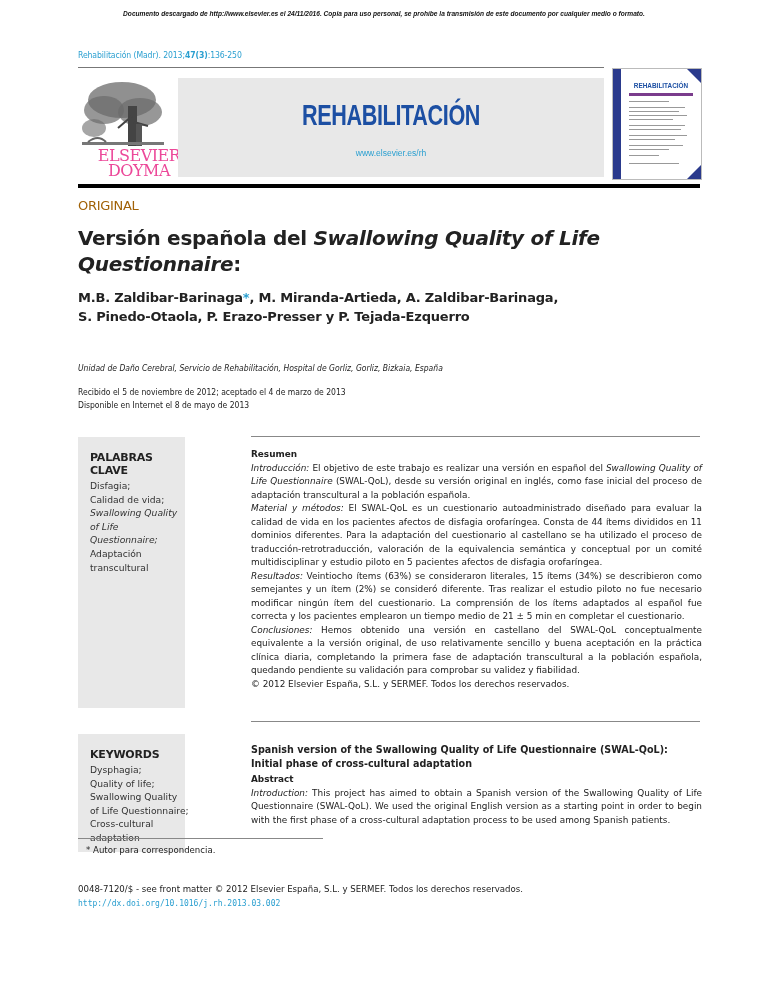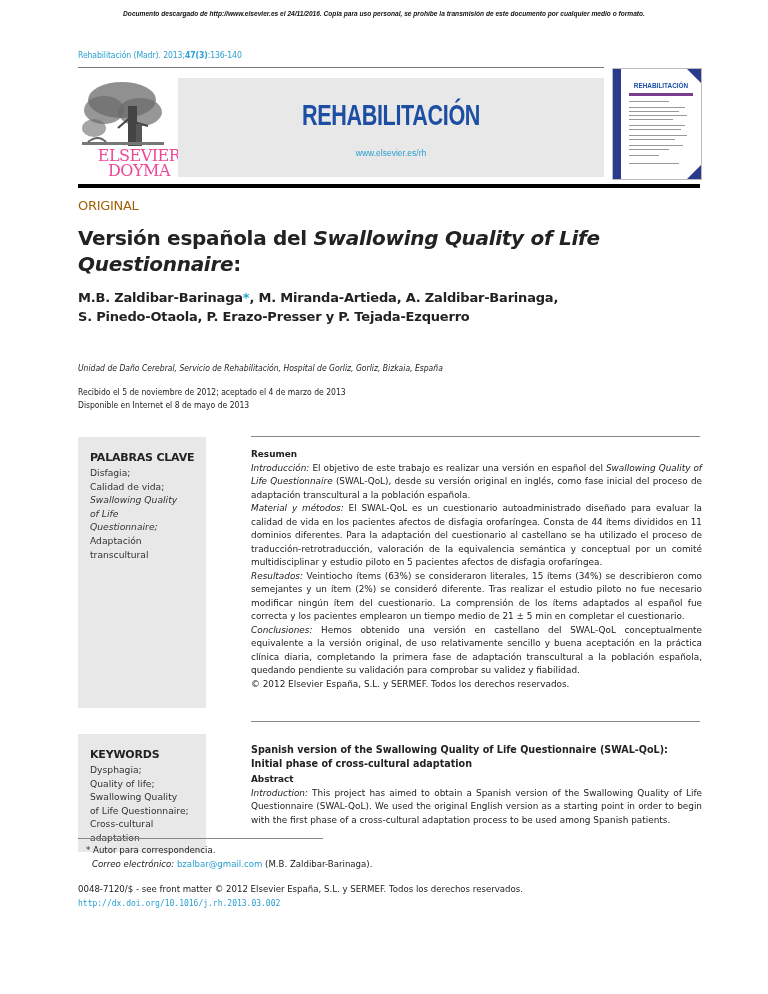--- a/index.html
+++ b/index.html
@@ -22,21 +22,21 @@
   .cover-strip{left:16px;top:24px;width:64px;height:3px;background:#7a3c8c;}
   .cover-line{left:16px;height:1px;background:#999;}
   .black-rule{left:78px;top:184px;width:622px;height:4px;background:#000;}
   .section-label{left:78px;top:198px;font-size:13px;color:#a16207;letter-spacing:-0.3px;}
   .article-title{left:78px;top:225px;width:640px;font-size:20px;font-weight:bold;line-height:26px;color:#222;letter-spacing:-0.3px;}
   .article-title i{font-style:italic;}
   .authors{left:78px;top:288px;width:640px;font-size:13px;font-weight:bold;line-height:19px;color:#222;letter-spacing:-0.2px;}
   .authors .star{color:#2a9fd0;}
   .affiliation{left:78px;top:363px;font-size:8.5px;font-style:italic;color:#222;font-family:"DejaVu Sans Condensed","DejaVu Sans",sans-serif;}
   .dates{left:78px;top:386px;font-size:8.5px;line-height:13px;color:#222;font-family:"DejaVu Sans Condensed","DejaVu Sans",sans-serif;}
-  .kwbox{left:78px;width:128px;background:#e8e8e8;}
+  .kwbox{left:78px;width:107px;background:#e8e8e8;}
   .kwbox .kw-head{margin:14px 0 0 12px;font-size:11px;font-weight:bold;color:#222;letter-spacing:-0.2px;}
   .kwbox .kw-list{margin:2px 0 0 12px;font-size:9.2px;line-height:13.6px;color:#333;}
   .kwbox .kw-list div{white-space:nowrap;}
   .sep{left:251px;width:449px;height:1px;background:#888;}
   .abstract{left:251px;width:451px;font-size:8.9px;line-height:13.5px;color:#222;text-align:justify;}
   .abstract .heading{font-weight:bold;display:block;}
   .abstract p{margin:0;}
   .abstract i{font-style:italic;}
   .en-title{left:251px;top:743px;width:451px;font-size:9.6px;font-weight:bold;line-height:13.5px;color:#222;}
   .fn-rule{left:78px;top:838px;width:245px;height:1px;background:#888;}
@@ -44,21 +44,21 @@
   .footnote .link{color:#2a9fd0;}
   .footer{left:78px;top:883px;font-size:8.6px;line-height:13.5px;color:#222;}
   .footer .link{color:#2a9fd0;font-family:"DejaVu Sans Mono",monospace;font-size:8px;}
 </style>
 </head>
 <body>
 
 <div class="abs disclaimer">Documento descargado de http://www.elsevier.es el 24/11/2016. Copia para uso personal, se prohíbe la transmisión de este documento por cualquier medio o formato.</div>
 
 <div class="abs citation">
-  <span>Rehabilitación (Madr). 2013;</span><b>47(3)</b><span>:136-140</span>
+  <span>Rehabilitación (Madr). 2013;</span><b>47(3)</b><span>:136-250</span>
 </div>
 <div class="abs hdr-rule"></div>
 
 <svg class="abs logo" viewBox="0 0 90 108">
   <g fill="#6b6b6b">
     <ellipse cx="44" cy="24" rx="34" ry="18" opacity="0.75"></ellipse>
     <ellipse cx="26" cy="34" rx="20" ry="14" opacity="0.7"></ellipse>
     <ellipse cx="62" cy="36" rx="22" ry="14" opacity="0.7"></ellipse>
     <ellipse cx="16" cy="52" rx="12" ry="9" opacity="0.6"></ellipse>
   </g>
@@ -161,19 +161,18 @@
 
 <div class="abs abstract" style="top:773px;">
   <span class="heading">Abstract</span>
   <p><i>Introduction:</i><span> This project has aimed to obtain a Spanish version of the Swallowing Quality of Life Questionnaire (SWAL-QoL). We used the original English version as a starting point in order to begin with the first phase of a cross-cultural adaptation process to be used among Spanish patients.</span></p>
 </div>
 
 <div class="abs fn-rule"></div>
 
 <div class="abs footnote">
   <div><span>*</span><span> Autor para correspondencia.</span></div>
-  <div style="padding-left:6px"><i>Correo electrónico:</i> <span class="link">bzalbar@gmail.com</span><span> (M.B. Zaldibar-Barinaga).</span></div>
 </div>
 
 <div class="abs footer">
   <div>0048-7120/$ - see front matter © 2012 Elsevier España, S.L. y SERMEF. Todos los derechos reservados.</div>
   <div class="link">http://dx.doi.org/10.1016/j.rh.2013.03.002</div>
 </div>
 
 </body></html>

